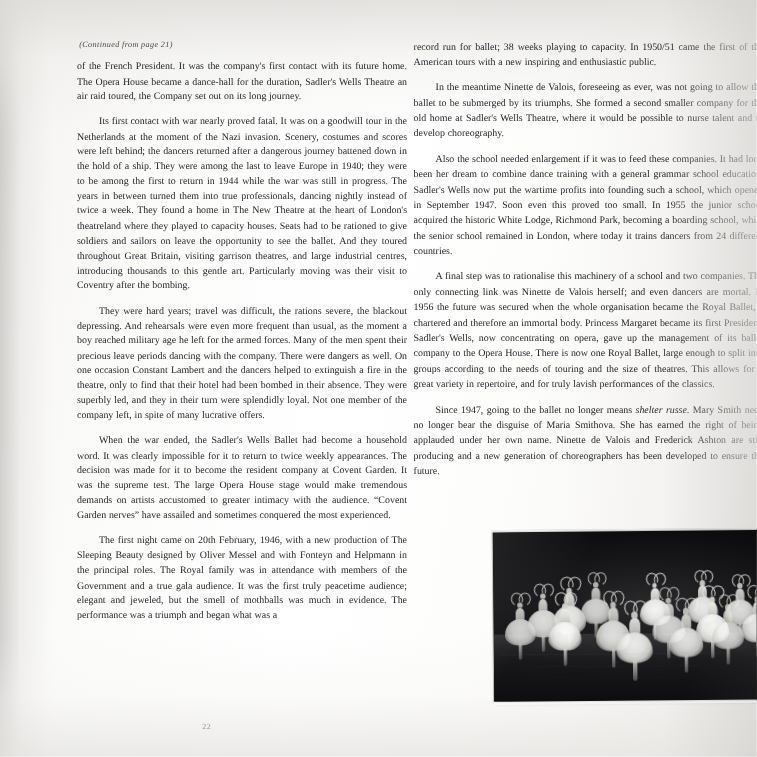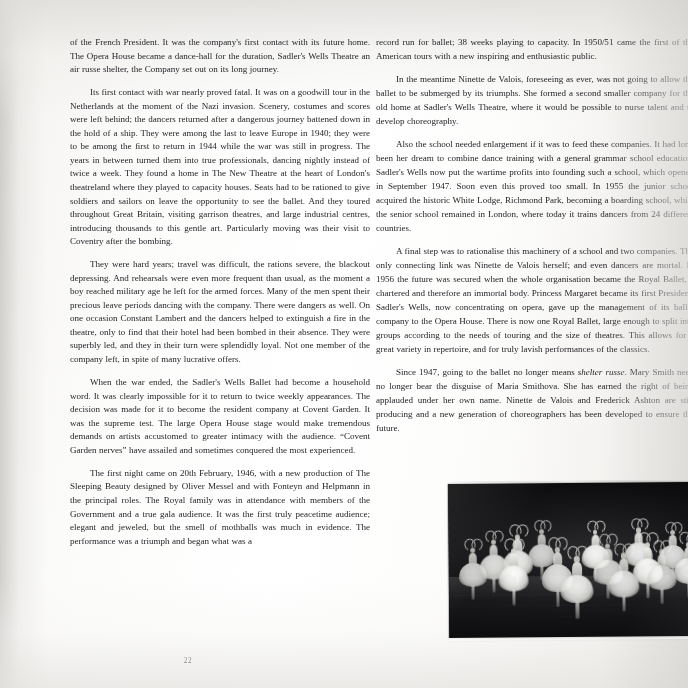--- a/index.html
+++ b/index.html
@@ -175,21 +175,22 @@
 
 <div id="page">
 
   <div class="paper-base"></div>
   <div class="gutter-shadow"></div>
   <div class="vignette-top"></div>
   <div class="vignette-bottom"></div>
   <div class="right-falloff"></div>
 
   <div class="column" id="col-left">
-    <p class="para noindent">of the French President. It was the company's first contact with its future home. The Opera House became a dance-hall for the duration, Sadler's Wells Theatre an air russe shelter, the Company set out on its long journey.</p>
+    <div class="contd">(Continued from page 21)</div>
+    <p class="para noindent">of the French President. It was the company's first contact with its future home. The Opera House became a dance-hall for the duration, Sadler's Wells Theatre an air raid toured, the Company set out on its long journey.</p>
     <p class="para">Its first contact with war nearly proved fatal. It was on a goodwill tour in the Netherlands at the moment of the Nazi invasion. Scenery, costumes and scores were left behind; the dancers returned after a dangerous journey battened down in the hold of a ship. They were among the last to leave Europe in 1940; they were to be among the first to return in 1944 while the war was still in progress. The years in between turned them into true professionals, dancing nightly instead of twice a week. They found a home in The New Theatre at the heart of London's theatreland where they played to capacity houses. Seats had to be rationed to give soldiers and sailors on leave the opportunity to see the ballet. And they toured throughout Great Britain, visiting garrison theatres, and large industrial centres, introducing thousands to this gentle art. Particularly moving was their visit to Coventry after the bombing.</p>
     <p class="para">They were hard years; travel was difficult, the rations severe, the blackout depressing. And rehearsals were even more frequent than usual, as the moment a boy reached military age he left for the armed forces. Many of the men spent their precious leave periods dancing with the company. There were dangers as well. On one occasion Constant Lambert and the dancers helped to extinguish a fire in the theatre, only to find that their hotel had been bombed in their absence. They were superbly led, and they in their turn were splendidly loyal. Not one member of the company left, in spite of many lucrative offers.</p>
     <p class="para">When the war ended, the Sadler's Wells Ballet had become a household word. It was clearly impossible for it to return to twice weekly appearances. The decision was made for it to become the resident company at Covent Garden. It was the supreme test. The large Opera House stage would make tremendous demands on artists accustomed to greater intimacy with the audience. “Covent Garden nerves” have assailed and sometimes conquered the most experienced.</p>
     <p class="para">The first night came on 20th February, 1946, with a new production of The Sleeping Beauty designed by Oliver Messel and with Fonteyn and Helpmann in the principal roles. The Royal family was in attendance with members of the Government and a true gala audience. It was the first truly peacetime audience; elegant and jeweled, but the smell of mothballs was much in evidence. The performance was a triumph and began what was a</p>
   </div>
 
   <div class="column" id="col-right">
     <p class="para noindent">record run for ballet; 38 weeks playing to capacity. In 1950/51 came the first of the American tours with a new inspiring and enthusiastic public.</p>
     <p class="para">In the meantime Ninette de Valois, foreseeing as ever, was not going to allow the ballet to be submerged by its triumphs. She formed a second smaller company for the old home at Sadler's Wells Theatre, where it would be possible to nurse talent and to develop choreography.</p>
     <p class="para">Also the school needed enlargement if it was to feed these companies. It had long been her dream to combine dance training with a general grammar school education. Sadler's Wells now put the wartime profits into founding such a school, which opened in September 1947. Soon even this proved too small. In 1955 the junior school acquired the historic White Lodge, Richmond Park, becoming a boarding school, while the senior school remained in London, where today it trains dancers from 24 different countries.</p>

